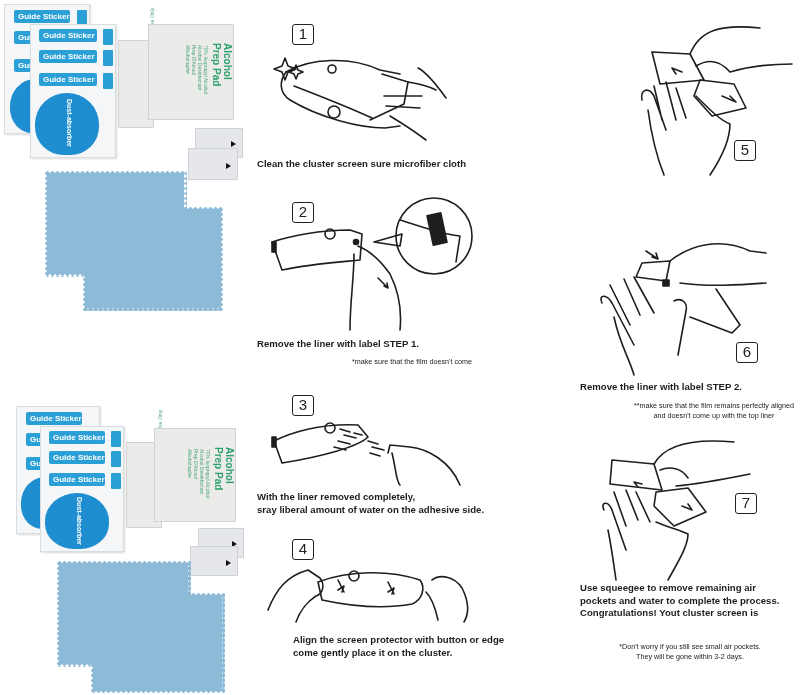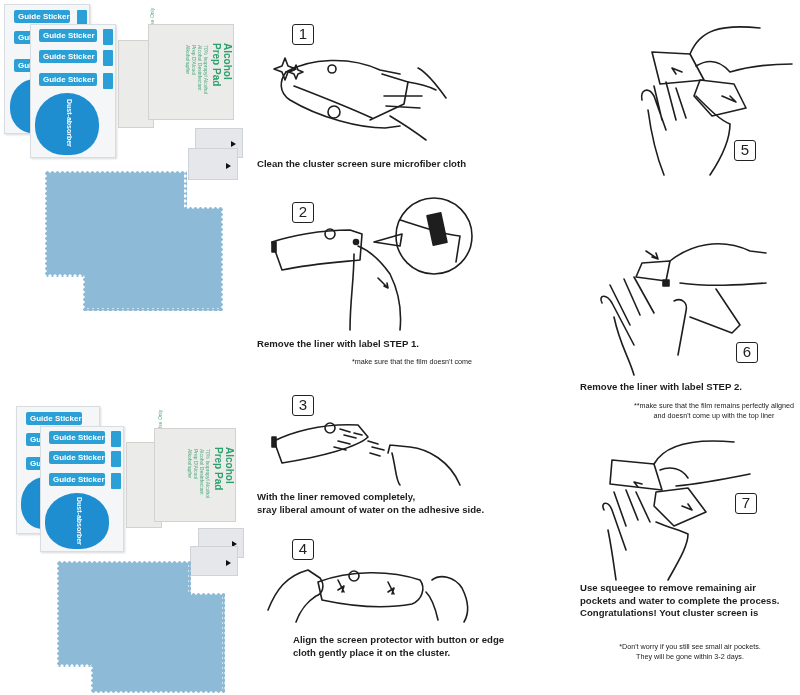--- a/index.html
+++ b/index.html
@@ -188,21 +188,21 @@
   <svg class="draw" width="230" height="100" style="left:0;top:0;">
     <path d="M68,52 C100,40 140,40 170,50 C176,58 172,70 162,74 C130,80 100,76 72,70 Z"></path>
     <circle cx="104" cy="46" r="5"></circle>
     <path d="M88,50 l6,12 M92,62 l2,-6 l-6,4"></path>
     <path d="M138,52 l6,12 M142,64 l2,-6 l-6,4"></path>
     <path d="M18,80 C26,60 36,46 58,40 L70,48 C76,56 72,64 66,66 C60,70 52,76 46,92"></path>
     <path d="M182,50 C190,44 204,46 212,58 C218,70 220,82 214,92 M176,62 C180,66 184,72 188,90"></path>
   </svg>
   <div class="caption" style="left:7px;top:103px;width:310px;margin-left:36px;">
     <div>Align the screen protector with button or edge</div>
-    <div>cloth gently place it on the cluster.</div>
+    <div>come gently place it on the cluster.</div>
   </div>
 </div>
 
 <div class="abs" style="left:570px;top:0;width:230px;height:225px;">
   <div class="step-num" style="left:164px;top:140px;">5</div>
   <svg class="draw" width="230" height="175" style="left:0;top:0;">
     <path d="M82,52 L120,54 L134,80 L90,84 Z"></path>
     <path d="M130,80 L164,84 L176,108 L142,116 L124,96 Z"></path>
     <path d="M120,54 C130,30 150,24 190,28 M160,72 C180,66 200,64 222,64 M126,66 C136,60 148,58 160,72"></path>
     <path d="M112,72 l-10,-4 l4,6 M152,96 l14,6 l-6,-6"></path>

